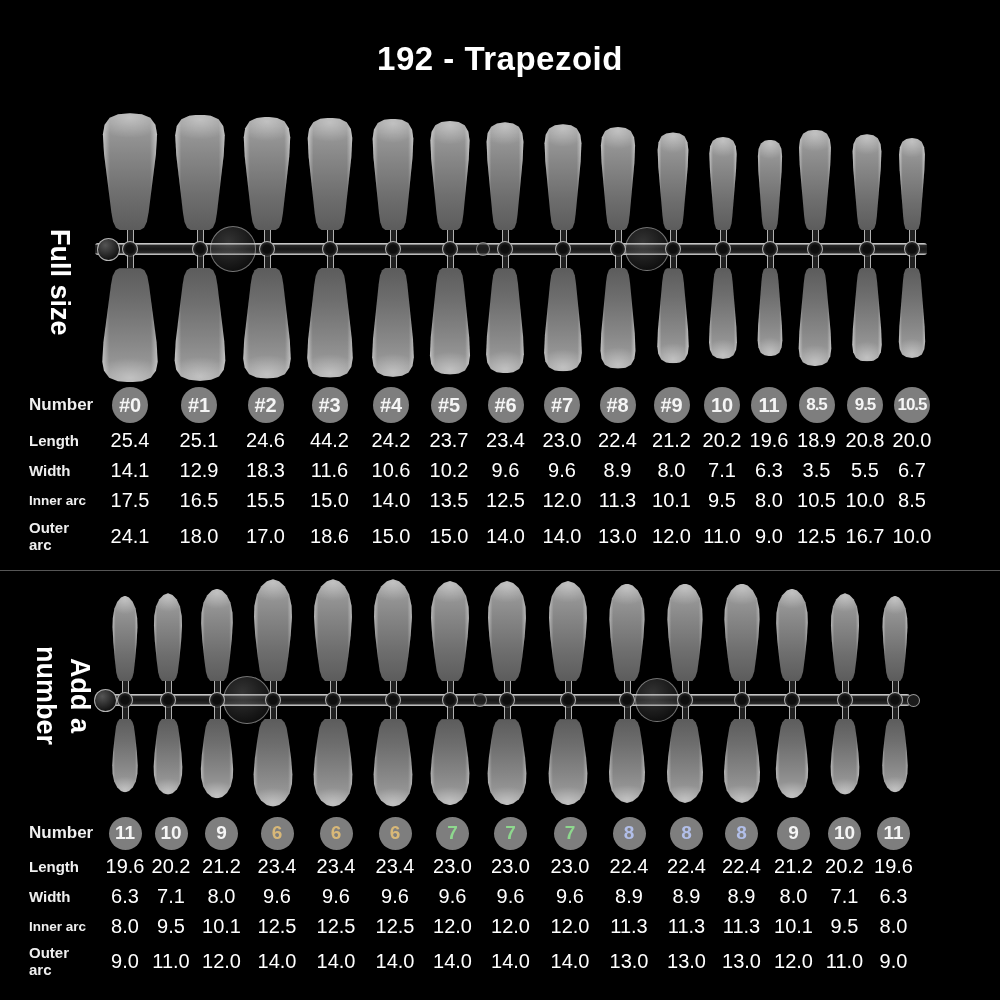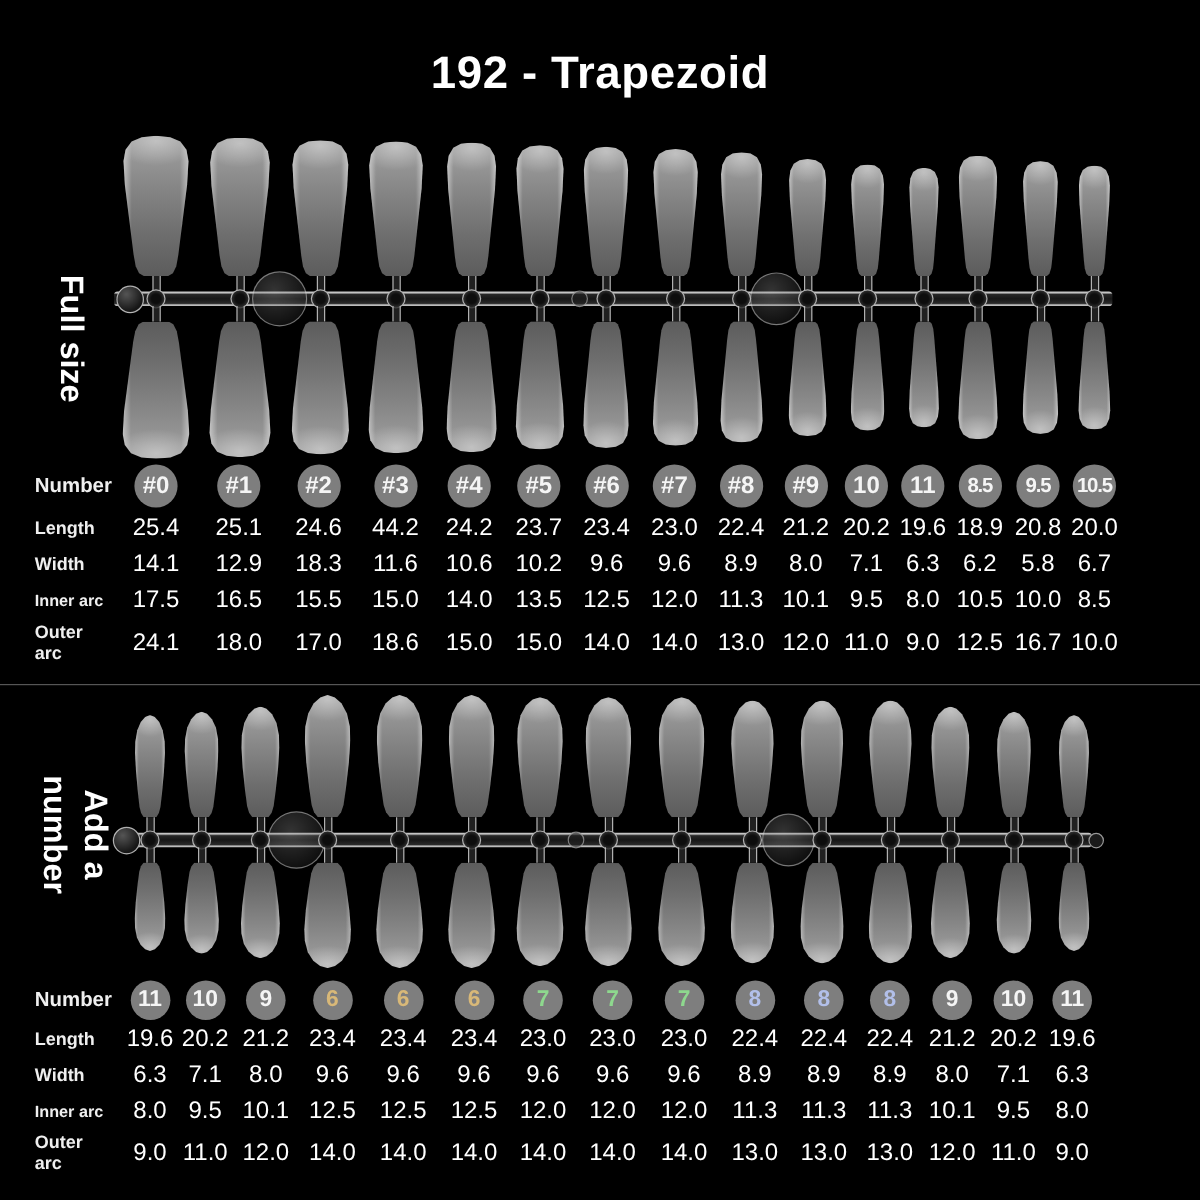--- a/index.html
+++ b/index.html
@@ -1,19 +1,19 @@
 <!DOCTYPE html>
 <html><head>
 <meta charset="utf-8">
 <style>
   html,body{margin:0;padding:0;background:#000;}
   body{width:1000px;height:1000px;position:relative;overflow:hidden;
        font-family:"Liberation Sans",sans-serif;color:#fff;}
   .title{position:absolute;top:40px;left:0;width:1000px;text-align:center;
-         font-size:38px;font-weight:bold;letter-spacing:.5px;color:#fff;}
+         font-size:33px;font-weight:bold;letter-spacing:.5px;color:#fff;}
   
   .side-label{position:absolute;display:flex;align-items:center;justify-content:center;
       writing-mode:vertical-rl;white-space:pre-line;font-weight:bold;font-size:27px;
       line-height:1.25;color:#fff;text-align:center;}
   #side-0{left:28px;top:192px;height:180px;width:62px;}
   #side-1{left:20px;top:598px;height:196px;width:84px;}
   
   .rack{position:absolute;}
   #rack-0{left:95px;top:110px;width:870px;height:280px;}
   #rack-1{left:95px;top:585px;width:870px;height:235px;}
@@ -317,22 +317,22 @@
     <div class="cell val-cell">18.3</div>
     <div class="cell val-cell">11.6</div>
     <div class="cell val-cell">10.6</div>
     <div class="cell val-cell">10.2</div>
     <div class="cell val-cell">9.6</div>
     <div class="cell val-cell">9.6</div>
     <div class="cell val-cell">8.9</div>
     <div class="cell val-cell">8.0</div>
     <div class="cell val-cell">7.1</div>
     <div class="cell val-cell">6.3</div>
-    <div class="cell val-cell">6.2</div>
-    <div class="cell val-cell">5.8</div>
+    <div class="cell val-cell">3.5</div>
+    <div class="cell val-cell">5.5</div>
     <div class="cell val-cell">6.7</div>
     <div class="cell row-label lbl-inner">
       <span>Inner arc</span>
     </div>
     <div class="cell val-cell">17.5</div>
     <div class="cell val-cell">16.5</div>
     <div class="cell val-cell">15.5</div>
     <div class="cell val-cell">15.0</div>
     <div class="cell val-cell">14.0</div>
     <div class="cell val-cell">13.5</div>

